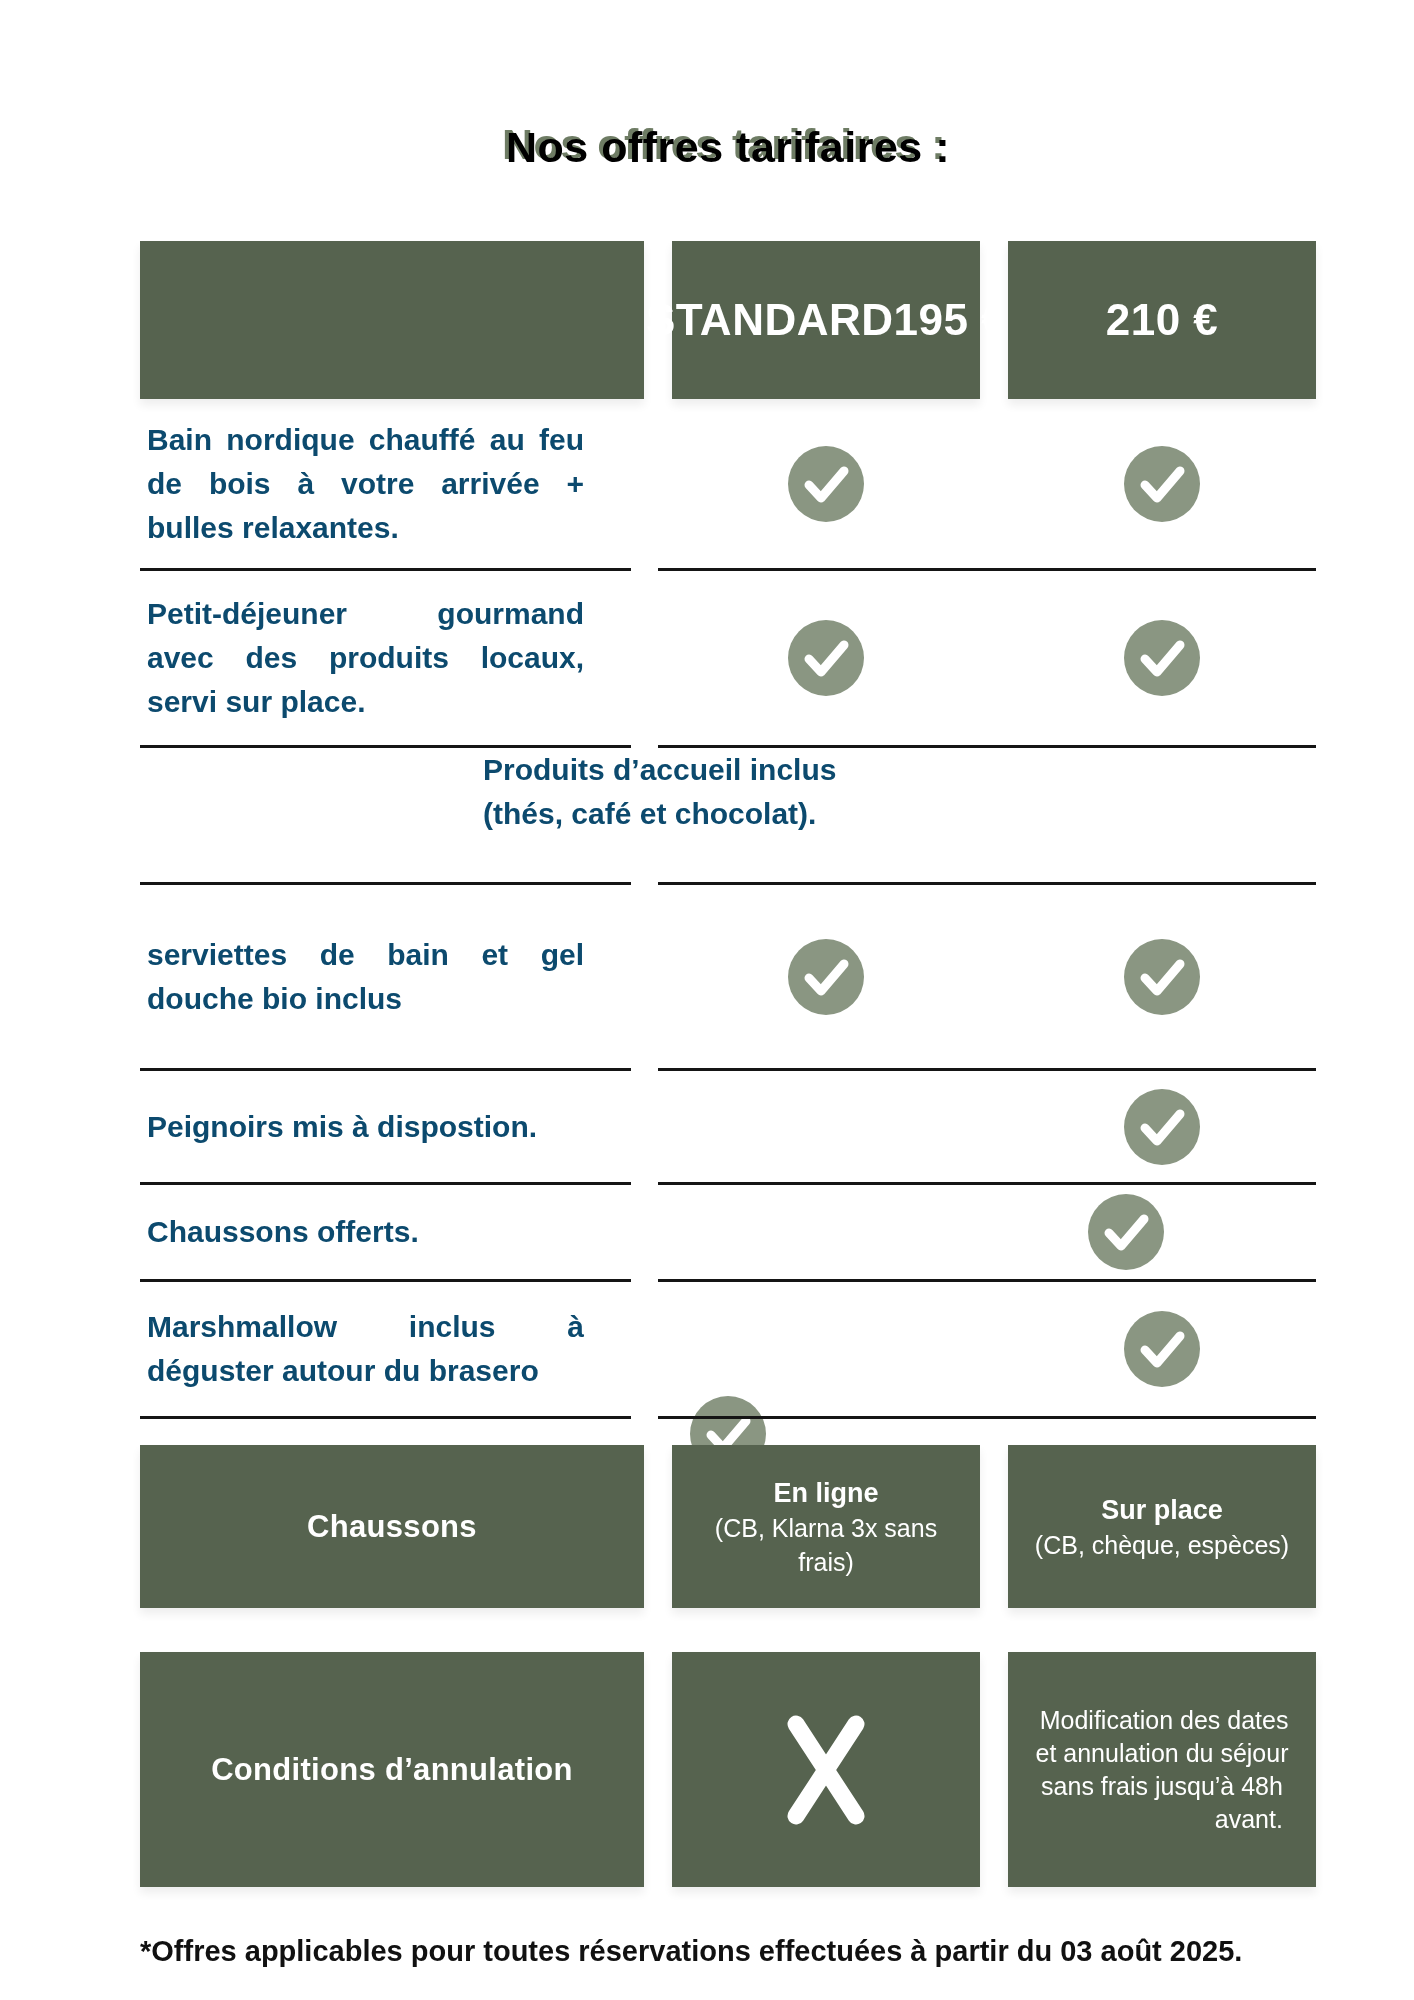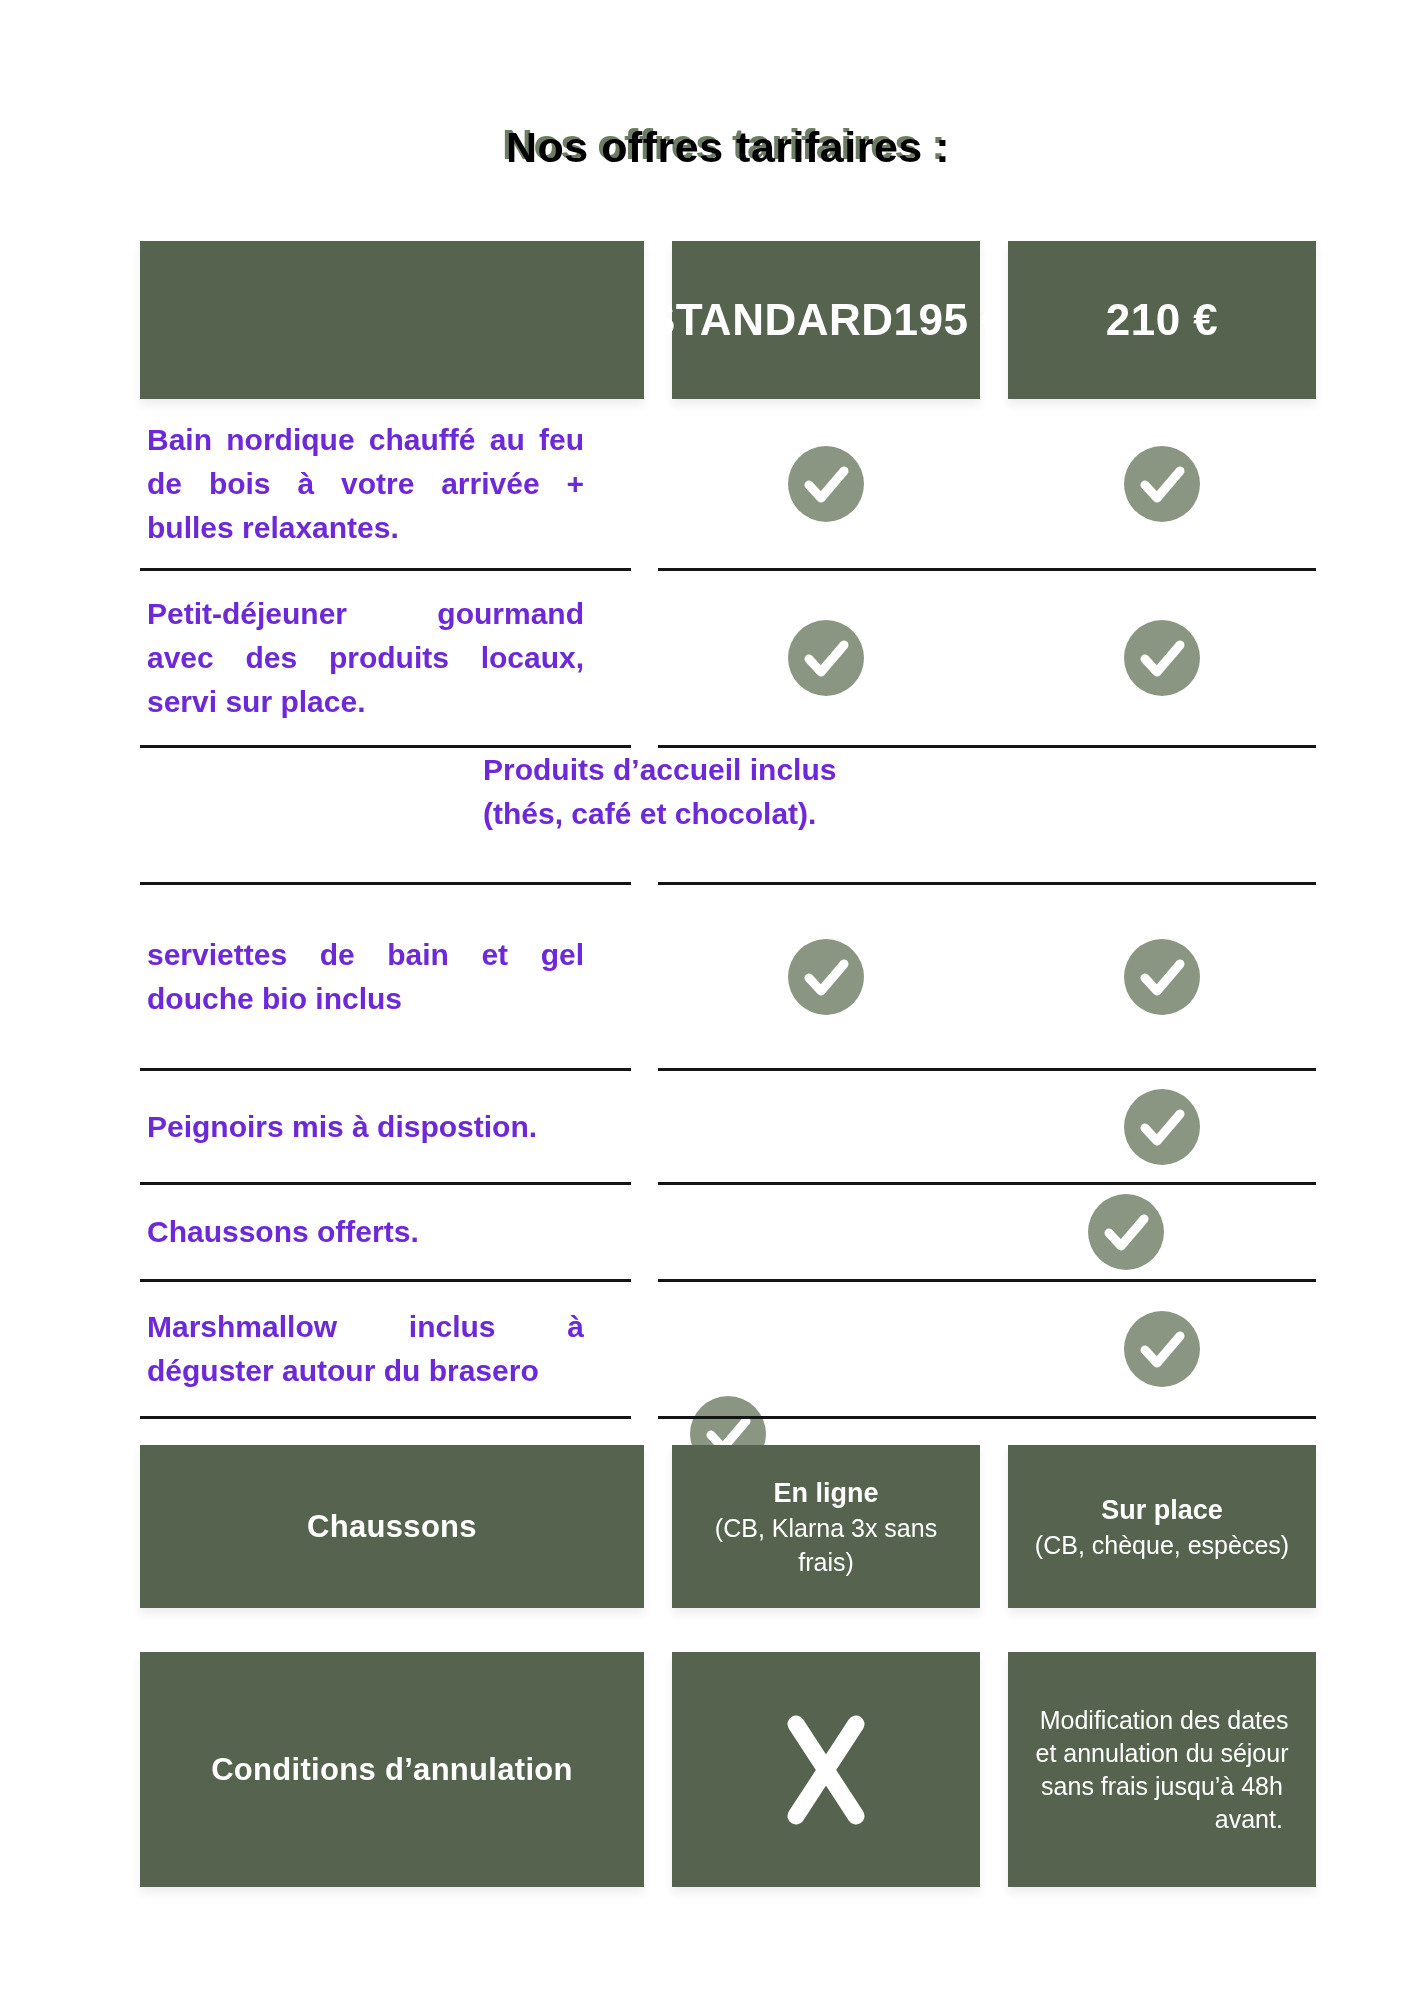--- a/index.html
+++ b/index.html
@@ -38,21 +38,21 @@
   
   .feature-row{align-items:center;}
   .feature-row.h1{height:169px;}
   .feature-row.h2{height:174px;}
   .feature-row.h3{height:134px;flex-direction:column;}
   .feature-row.h4{height:183px;}
   .feature-row.h5{height:111px;}
   .feature-row.h6{height:94px;gap:10px;}
   .feature-row.h7{height:134px;}
   .feature-label{
-    font-size:30px;font-weight:bold;line-height:44px;color:#6d28d9;
+    font-size:30px;font-weight:bold;line-height:44px;color:#0c4a6e;
     padding:0 60px 0 7px;
   }
   .feature-label .jline{text-align:justify;text-align-last:justify;}
   .feature-label .line{text-align:left;}
   .check-cell{display:flex;align-items:center;justify-content:center;}
   
   .divider-row{display:flex;height:3px;}
   .div-left{width:504px;background:#151515;}
   .div-spacer{width:28px;}
   .div-right{width:676px;background:#151515;}
@@ -285,15 +285,16 @@
             <div>Modification des dates</div>
             <div>et annulation du séjour</div>
           </div>
         <div class="cancel-text bold-part">
             <div>sans frais jusqu’à 48h</div>
             <div>avant.</div>
           </div>
       </div>
     </div>
 
+    <p class="footnote">*Offres applicables pour toutes réservations effectuées à partir du 03 août 2025.</p>
 
   </div>
 </div>
 
 </body></html>

